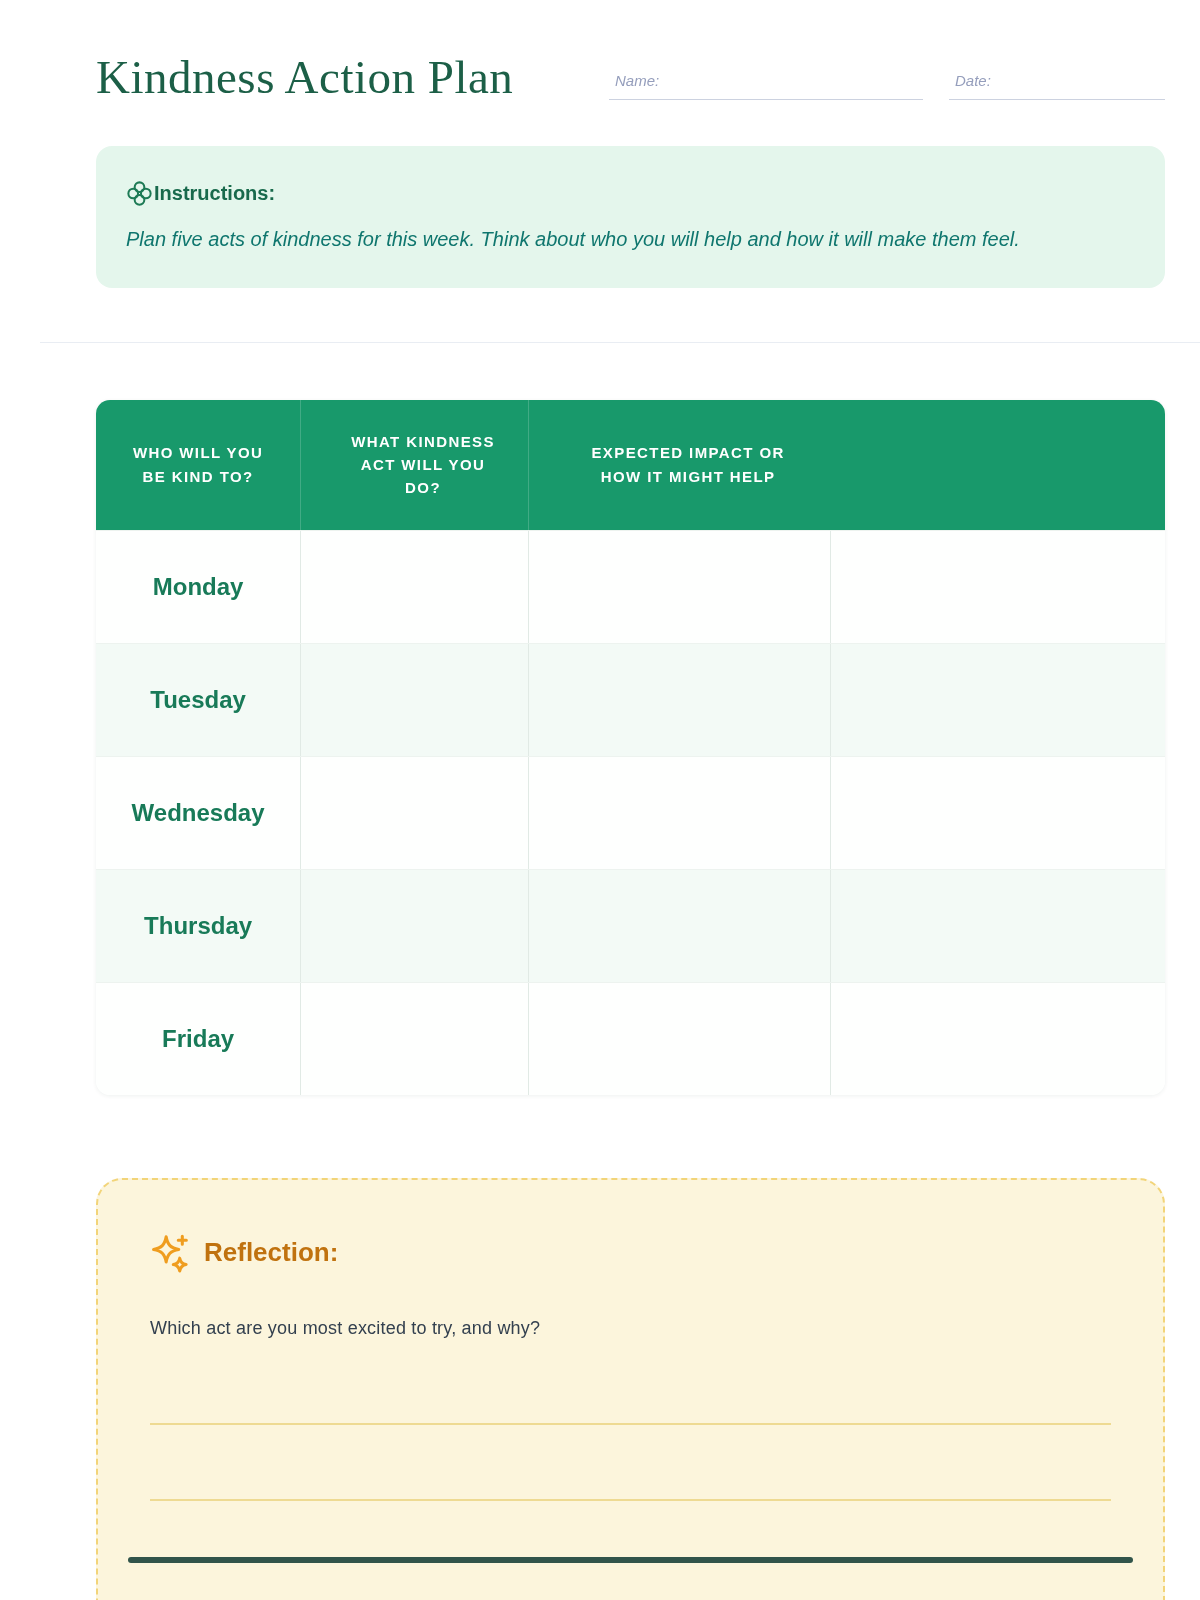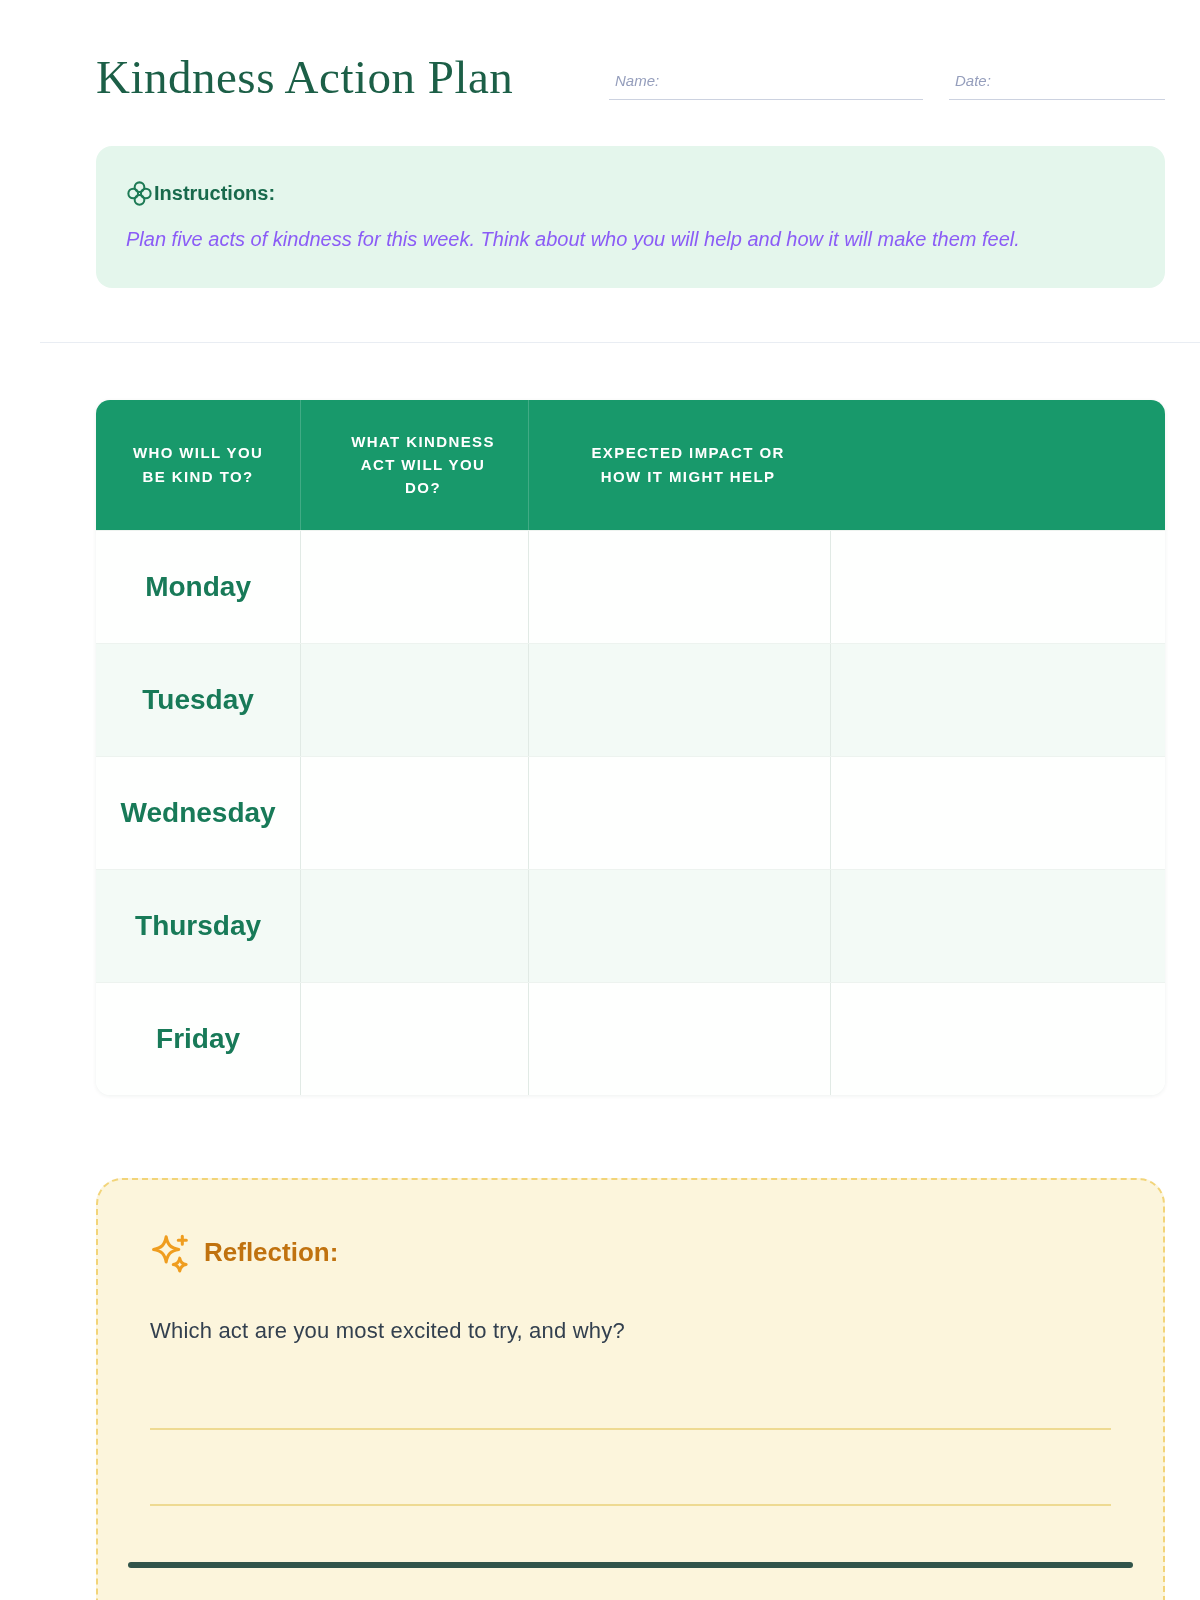--- a/index.html
+++ b/index.html
@@ -48,21 +48,21 @@
   }
   .inst-head { display: flex; align-items: center; gap: 1px; }
   .inst-label {
     font-size: 20px; font-weight: 700; color: #186a4c;
   }
   .inst-body {
     margin-top: 16px;
     font-style: italic;
     font-size: 20px;
     line-height: 1.65;
-    color: #8b5cf6;
+    color: #0f766e;
     max-width: 1010px;
   }
   .flower { display: inline-flex; }
 
   
   .section-divider {
     margin-top: 54px;
     border-top: 1px solid #e9edf3;
   }
 
@@ -95,21 +95,21 @@
   .trow:first-of-type { border-top: none; }
   .trow.tint { background: #f3faf6; }
   .td {
     min-height: 112px;
     display: flex; align-items: center; justify-content: center;
     padding: 10px 16px;
   }
   .td + .td, .th + .th { border-left: 1px solid #e1eae5; }
   .th + .th { border-left-color: rgba(255,255,255,0.18); padding-left: 43px; }
   .day-cell {
-    font-size: 28px;
+    font-size: 24px;
     font-weight: 700;
     color: #187a58;
   }
   .empty-cell { cursor: text; }
 
   
   .reflection {
     margin: 83px 75px 0 56px;
     background: #fcf5dc;
     border: 2px dashed #f2d479;
@@ -118,21 +118,21 @@
     height: 470px;
   }
   .refl-head { display: flex; align-items: center; gap: 12px; }
   .refl-label {
     font-size: 26px;
     font-weight: 700;
     color: #c0720f;
   }
   .refl-question {
     margin-top: 44px;
-    font-size: 22px;
+    font-size: 18px;
     color: #33404f;
     letter-spacing: 0.2px;
   }
   .write-line {
     height: 84px;
     border-bottom: 2px solid #eeda92;
     cursor: text;
   }
   .write-line.first { height: 86px; }
   .write-line.second { height: 76px; }

